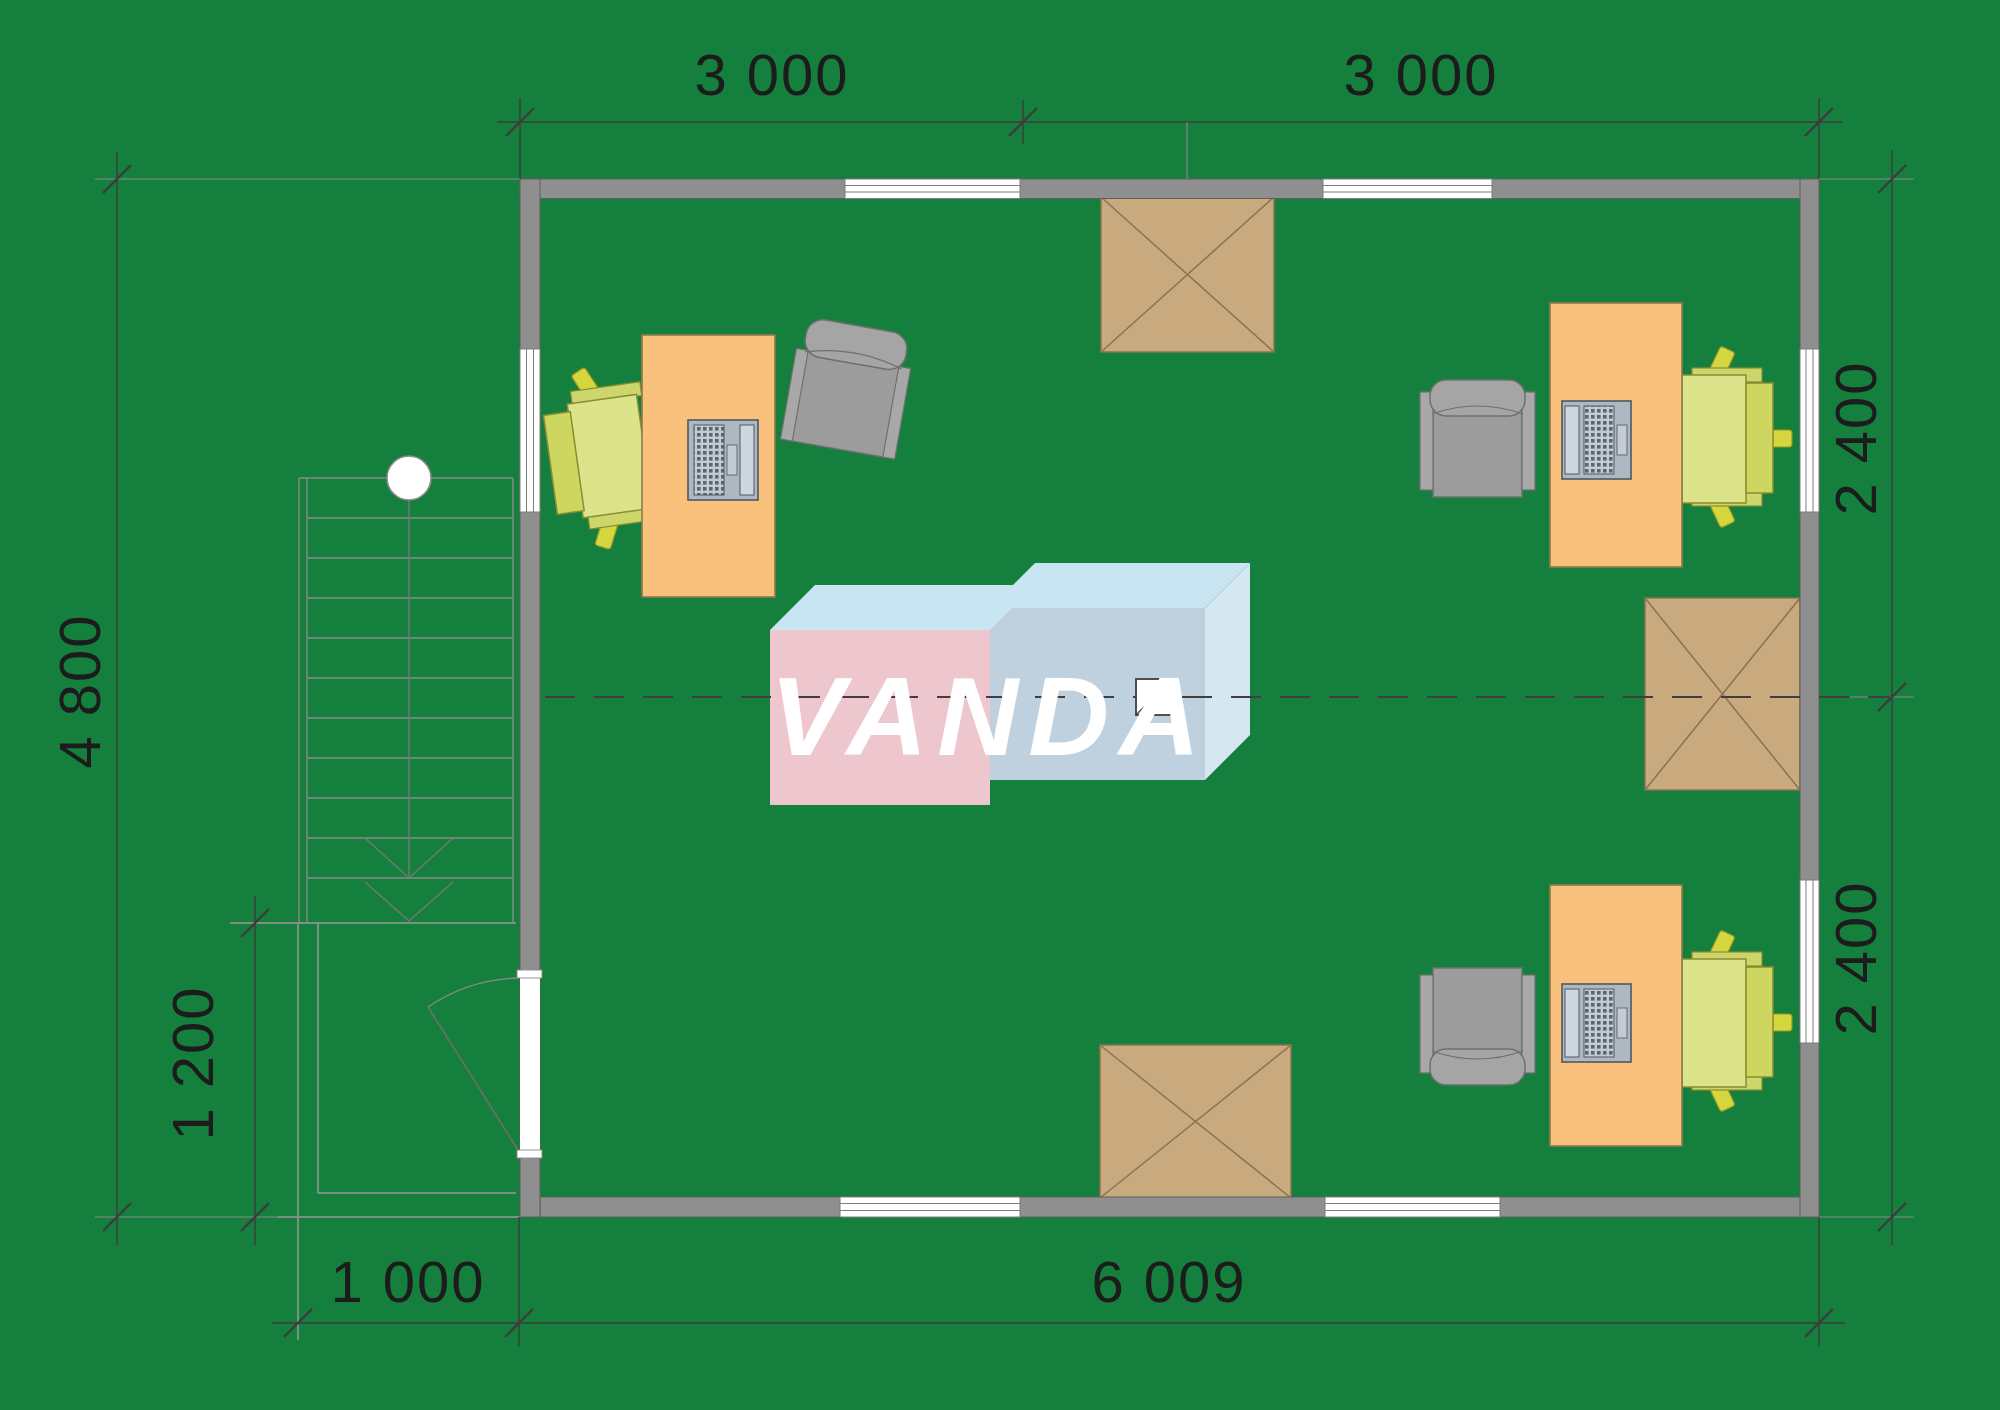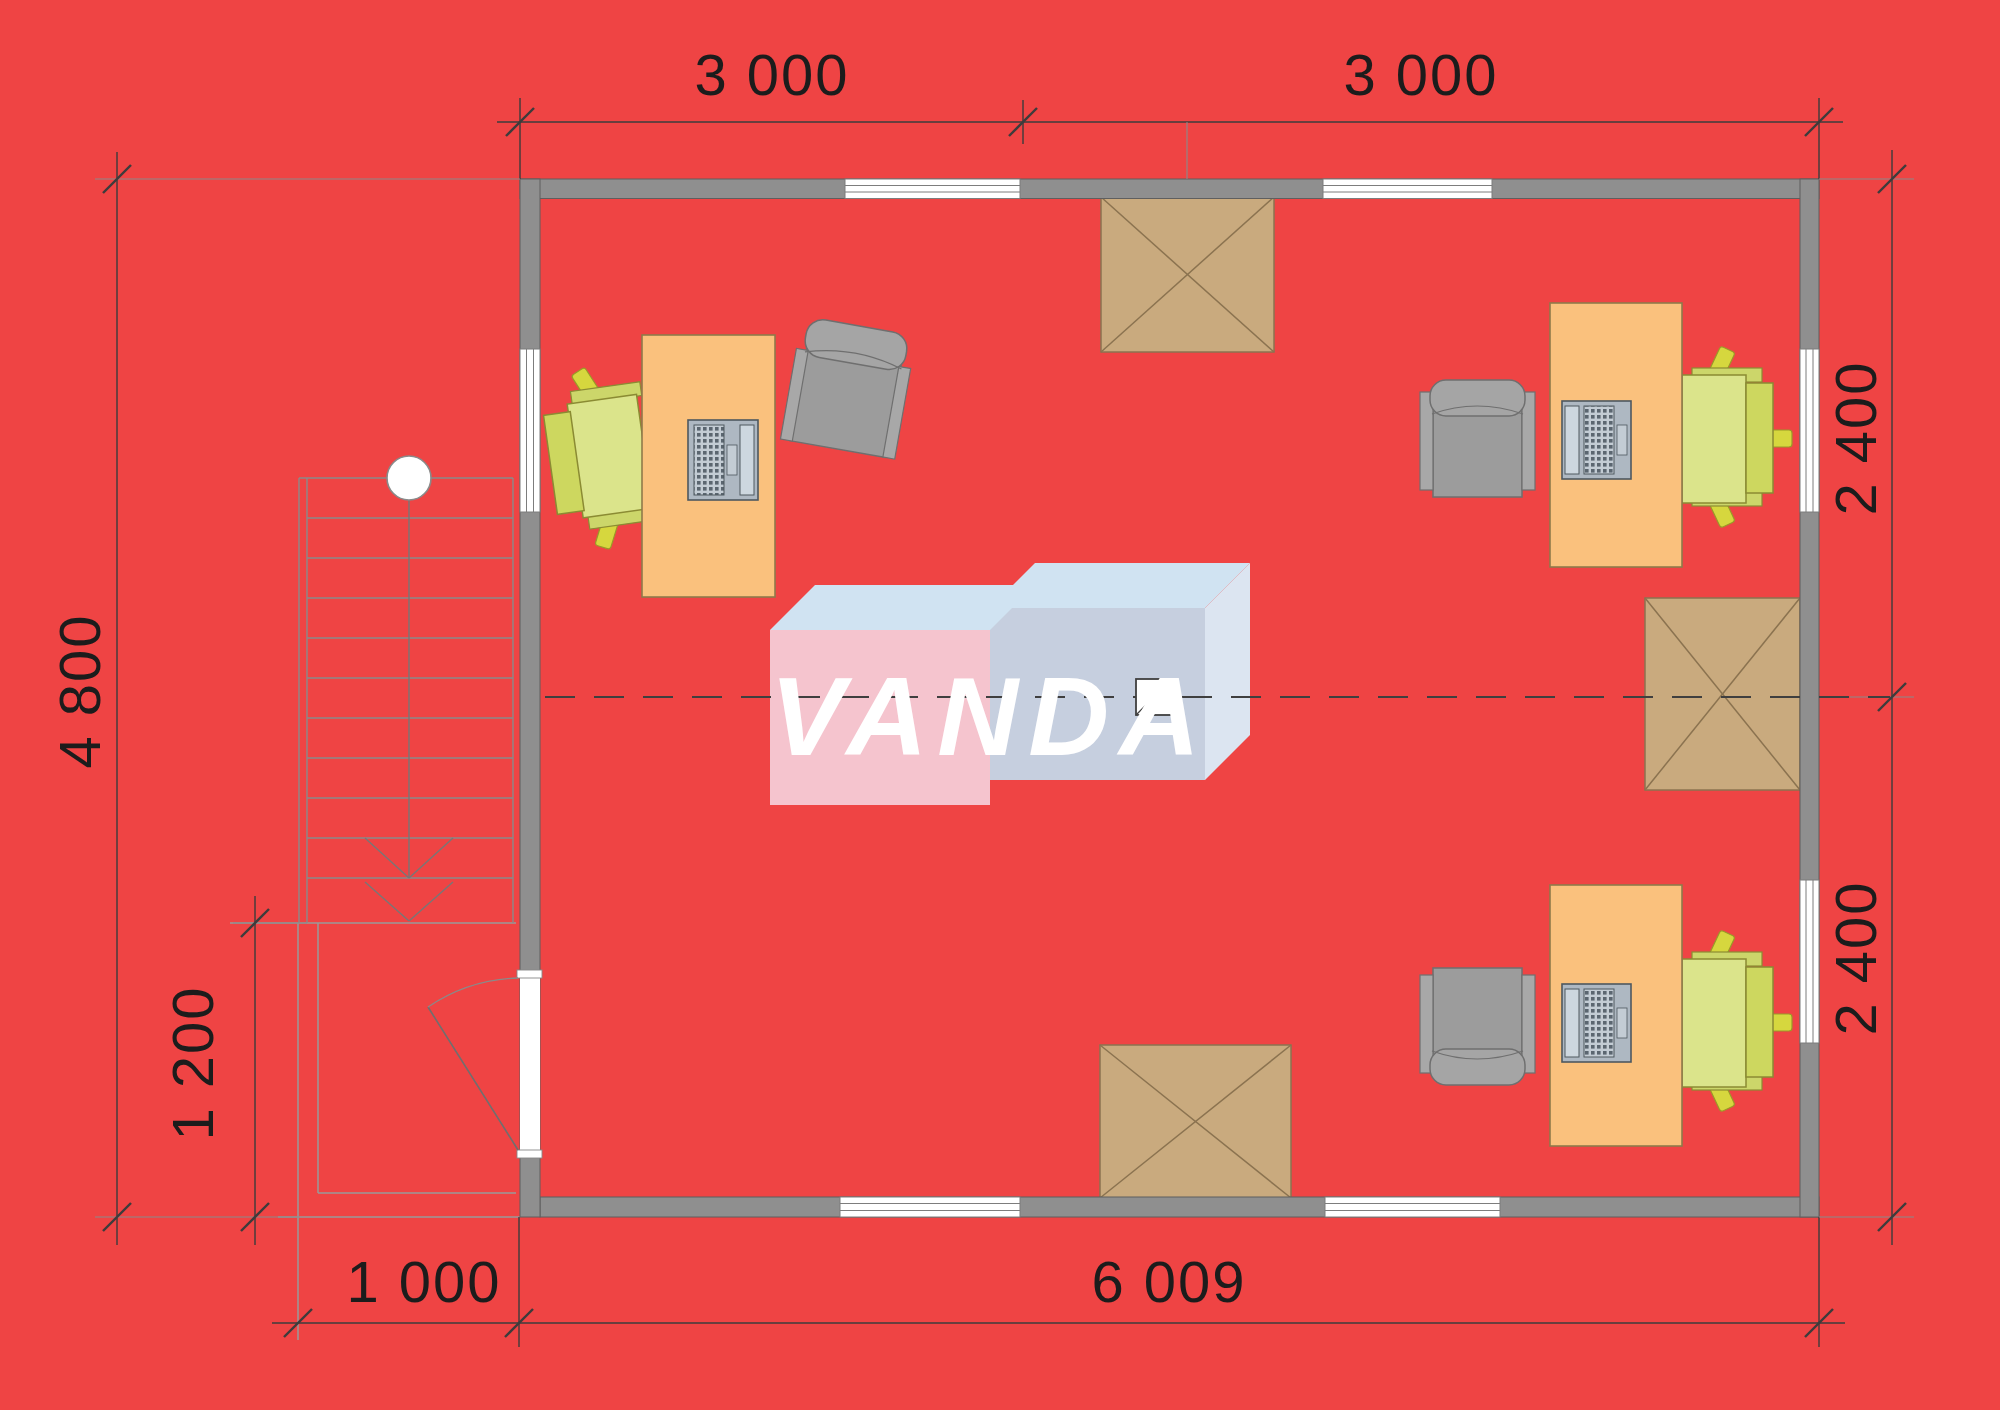--- a/index.html
+++ b/index.html
@@ -1,16 +1,16 @@
 <!DOCTYPE html>
 <html><head>
 <meta charset="utf-8">
 <style>
   html,body{margin:0;padding:0;background:#ffffff;}
-  #canvas{position:relative;width:2000px;height:1410px;background:#ef4444;overflow:hidden;
+  #canvas{position:relative;width:2000px;height:1410px;background:#15803d;overflow:hidden;
           font-family:"Liberation Sans", sans-serif;}
   #plan-svg{position:absolute;left:0;top:0;width:2000px;height:1410px;}
   .dim-label{position:absolute;width:300px;height:62px;text-align:center;
              font-size:58px;line-height:62px;color:#1c1c1c;letter-spacing:2px;white-space:nowrap;}
   .rot{transform:rotate(-90deg);transform-origin:center center;}
   .logo-label{position:absolute;left:740px;top:652px;width:500px;height:130px;text-align:center;
               font-size:112px;line-height:130px;font-weight:bold;color:#ffffff;letter-spacing:10px;font-style:italic;}
 </style>
 </head>
 <body>
@@ -263,21 +263,21 @@
 
   <line x1="545" y1="697" x2="1890" y2="697" stroke="#3f3f3f" stroke-width="1.8" stroke-dasharray="30 19"></line>
   <g>
     <rect x="1136" y="679" width="36" height="36" fill="#ffffff" stroke="#3f3f3f" stroke-width="1.8"></rect>
     <line x1="1136" y1="715" x2="1172" y2="679" stroke="#3f3f3f" stroke-width="1.3"></line>
   </g>
 </svg>
 
 <div class="dim-label" style="left:622px;top:44px;">3 000</div>
 <div class="dim-label" style="left:1271px;top:44px;">3 000</div>
-<div class="dim-label" style="left:274px;top:1251px;">1 000</div>
+<div class="dim-label" style="left:258px;top:1251px;">1 000</div>
 <div class="dim-label" style="left:1019px;top:1251px;">6 009</div>
 <div class="dim-label rot" style="left:-70px;top:660px;">4 800</div>
 <div class="dim-label rot" style="left:43px;top:1032px;">1 200</div>
 <div class="dim-label rot" style="left:1706px;top:407px;">2 400</div>
 <div class="dim-label rot" style="left:1706px;top:927px;">2 400</div>
 <div class="logo-label">VANDA</div>
 
 </div>
 
 </body></html>

